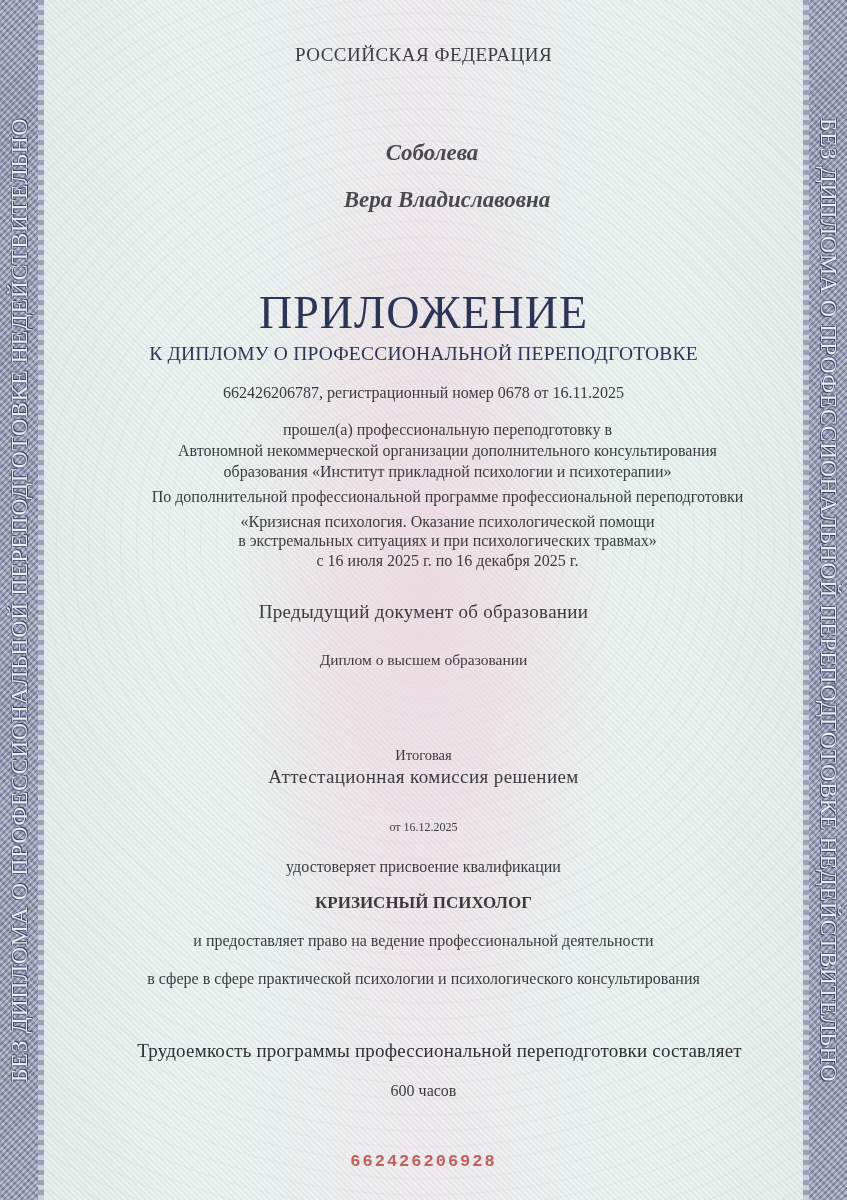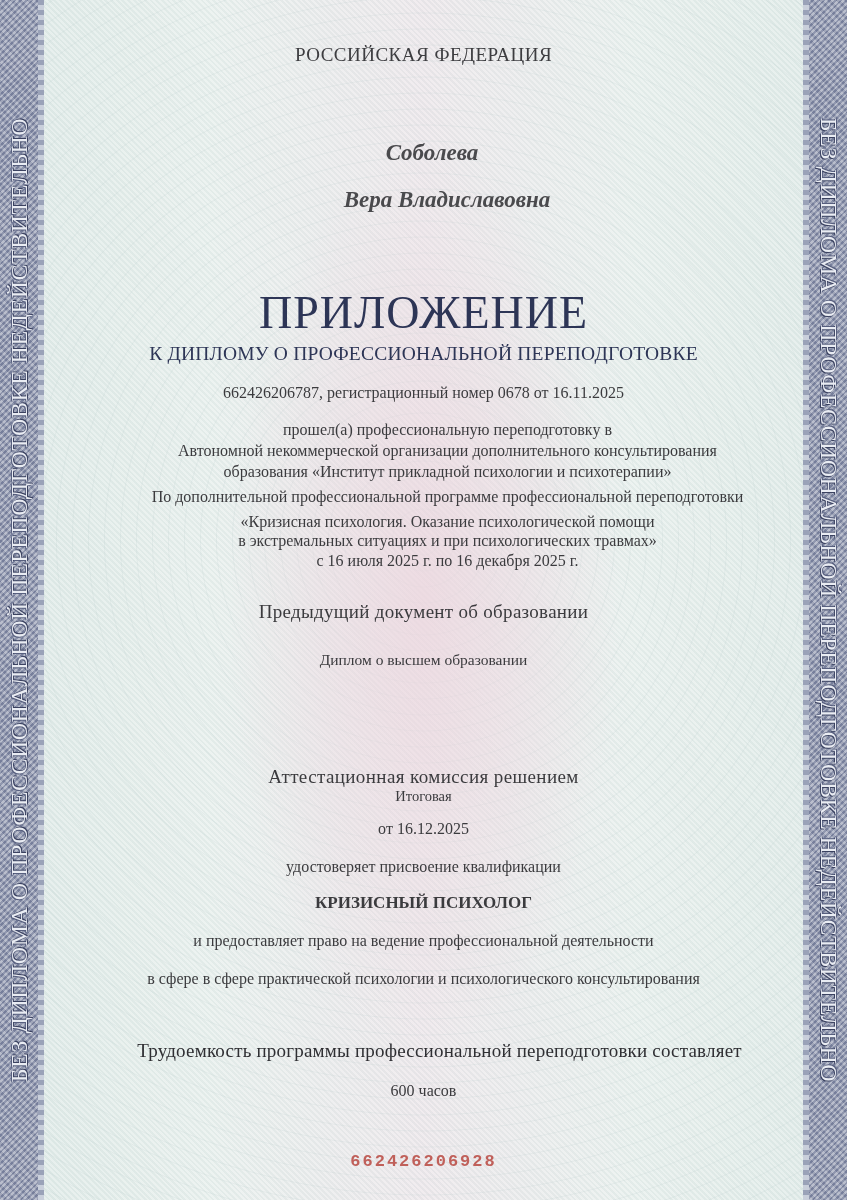--- a/index.html
+++ b/index.html
@@ -56,23 +56,23 @@
   .p { font-size: 16px; color: #3b3b3e; line-height: 18px; padding-left: 24px; }
   .l1 { top: 421px; }
   .l2 { top: 442px; }
   .l3 { top: 463px; }
   .l4 { top: 488px; }
   .l5 { top: 513px; }
   .l6 { top: 532px; }
   .l7 { top: 552px; }
   .prev-doc-label { top: 601px; font-size: 19px; color: #3b3b3e; letter-spacing: 0.3px; }
   .prev-doc-value { top: 651px; font-size: 15.5px; color: #3b3b3e; }
-  .final { top: 788px; font-size: 14.5px; color: #3b3b3e; }
+  .final { top: 747px; font-size: 14.5px; color: #3b3b3e; }
   .commission { top: 766px; font-size: 19px; color: #3b3b3e; letter-spacing: 0.4px; }
-  .commission-date { top: 820px; font-size: 16px; color: #3b3b3e; }
+  .commission-date { top: 820px; font-size: 12px; color: #3b3b3e; }
   .certifies { top: 858px; font-size: 16px; color: #3b3b3e; }
   .qualification { top: 893px; font-size: 17px; font-weight: bold; color: #3b3b3e; }
   .rights { top: 932px; font-size: 16px; color: #3b3b3e; }
   .sphere { top: 970px; font-size: 16px; color: #3b3b3e; }
   .hours-label { top: 1040px; font-size: 19px; color: #2f2f33; letter-spacing: 0.2px; padding-left: 16px; }
   .hours-value { top: 1082px; font-size: 16px; color: #3b3b3e; }
   .serial { top: 1152px; font-size: 17px; color: #c0605a; letter-spacing: 2px; font-family: "Liberation Mono", "DejaVu Sans Mono", monospace; font-weight: bold; }
 </style>
 </head>
 <body>

